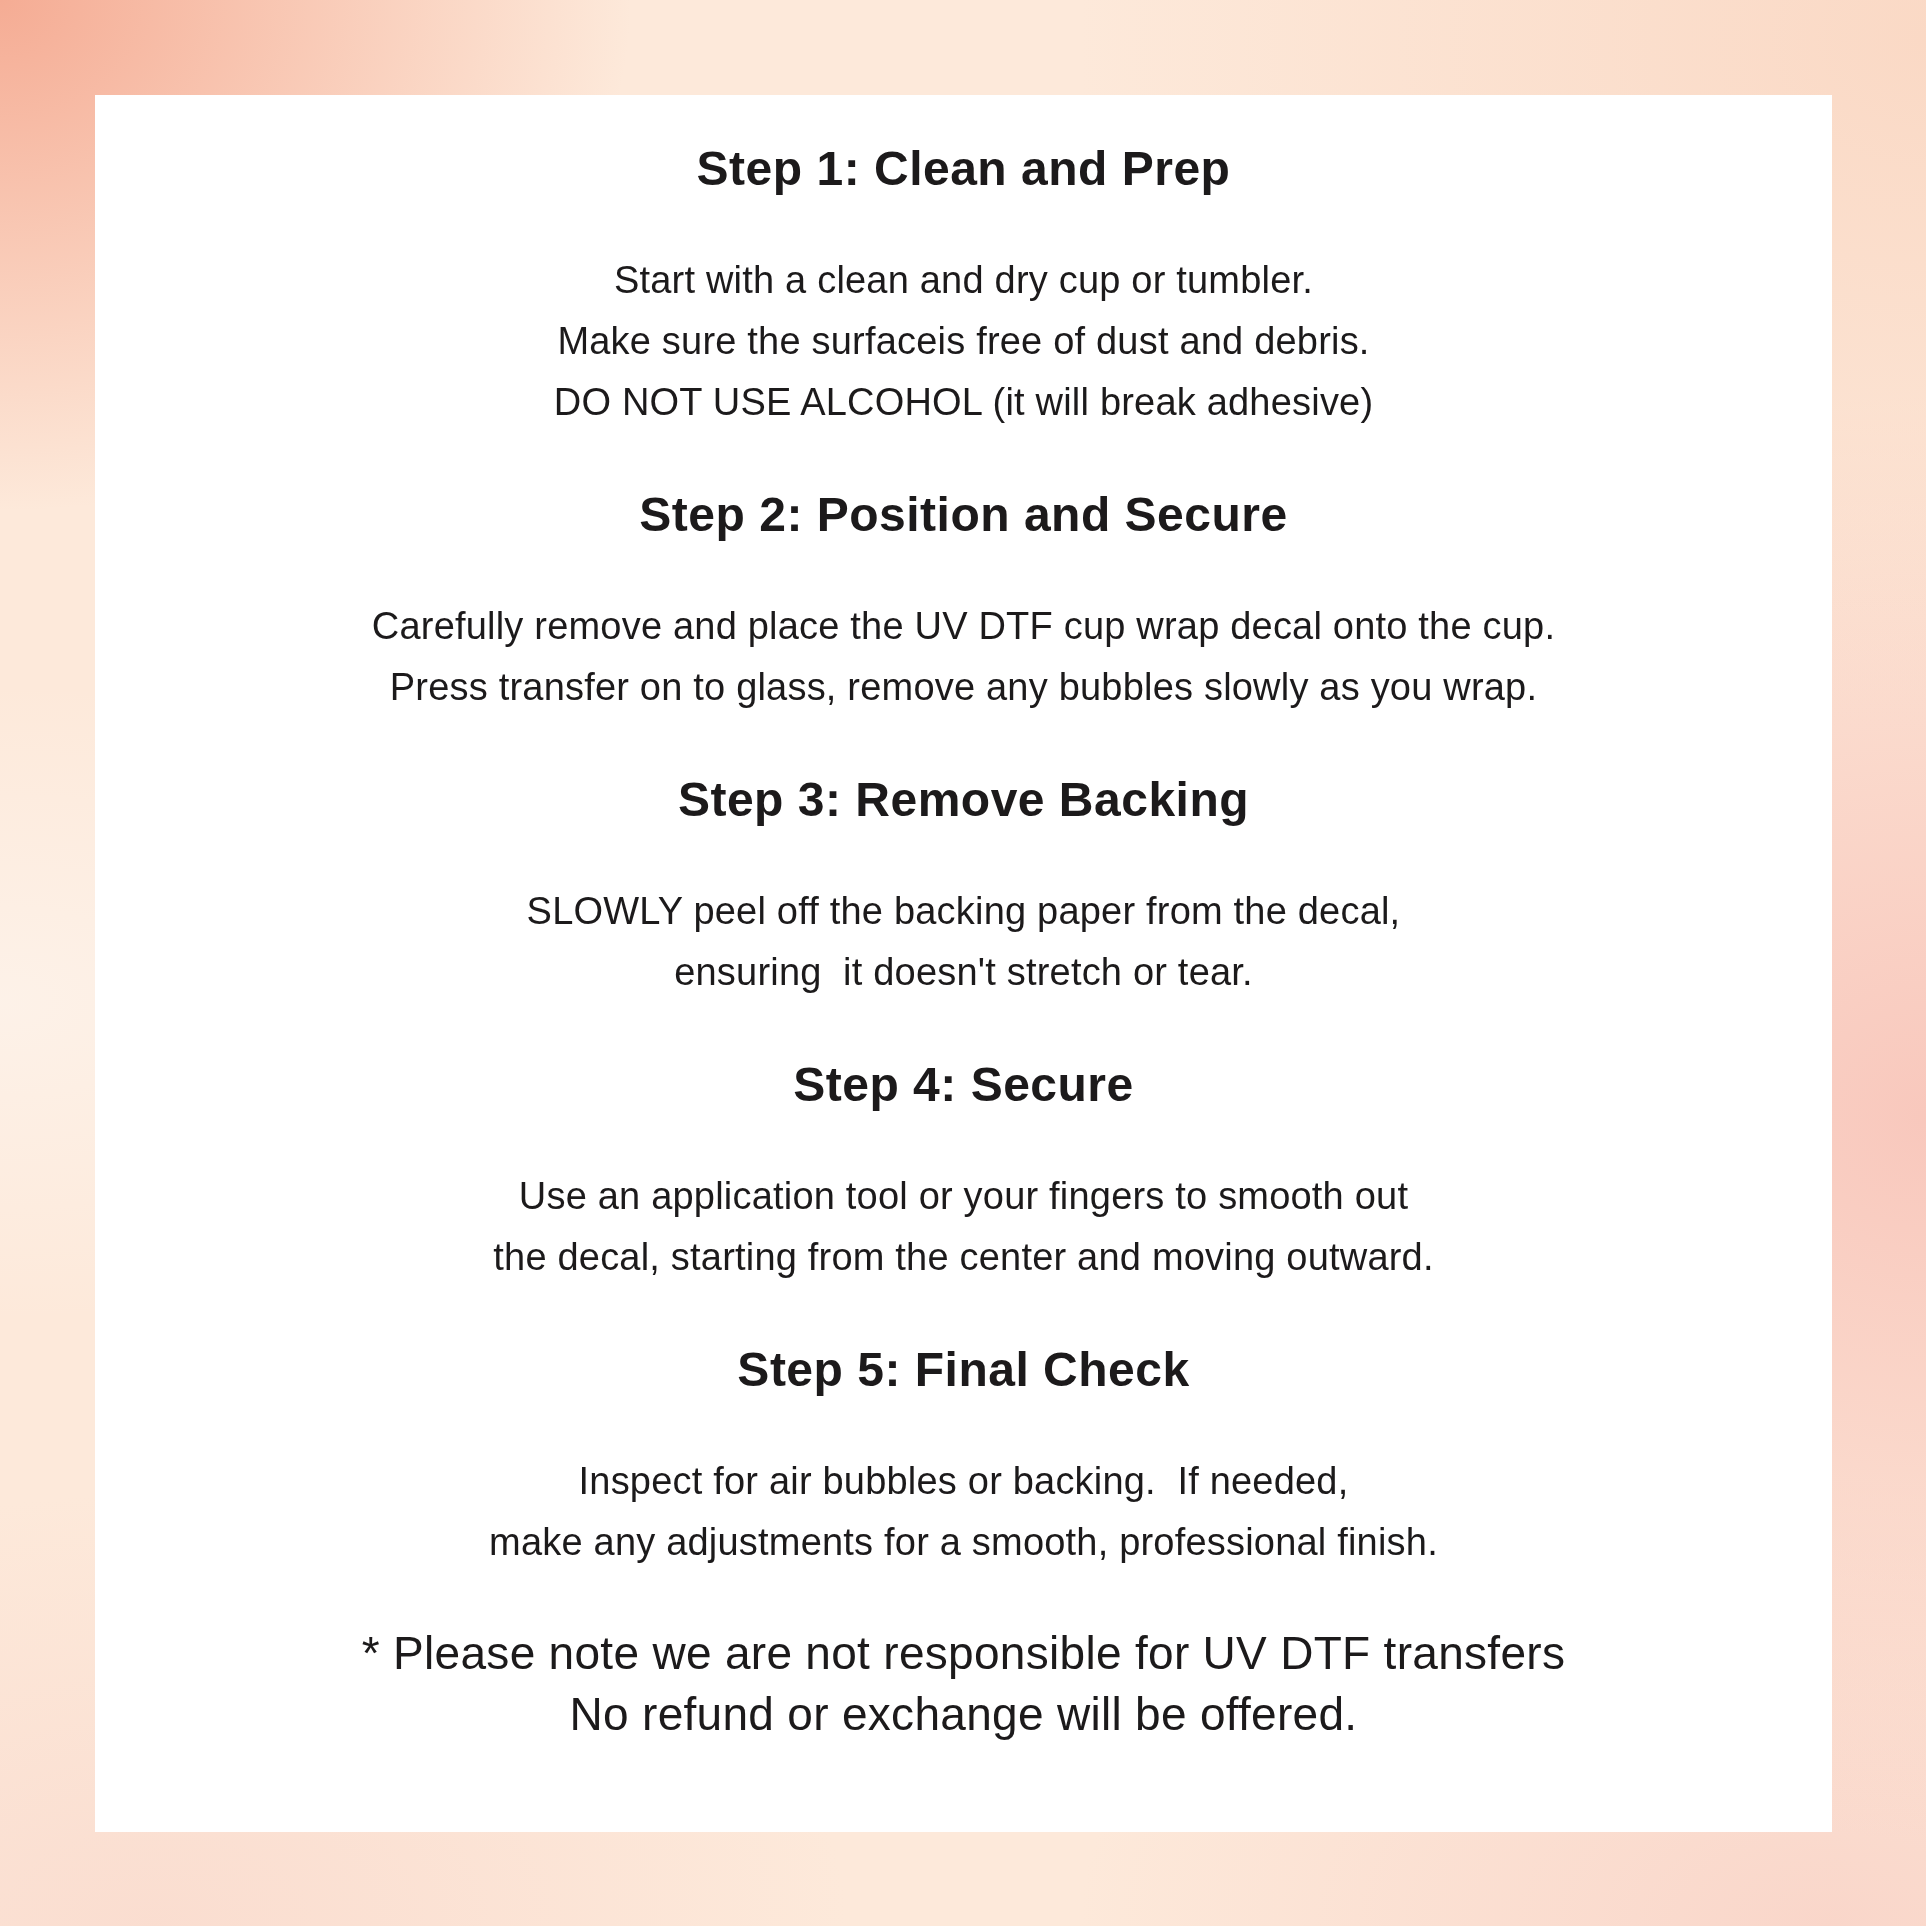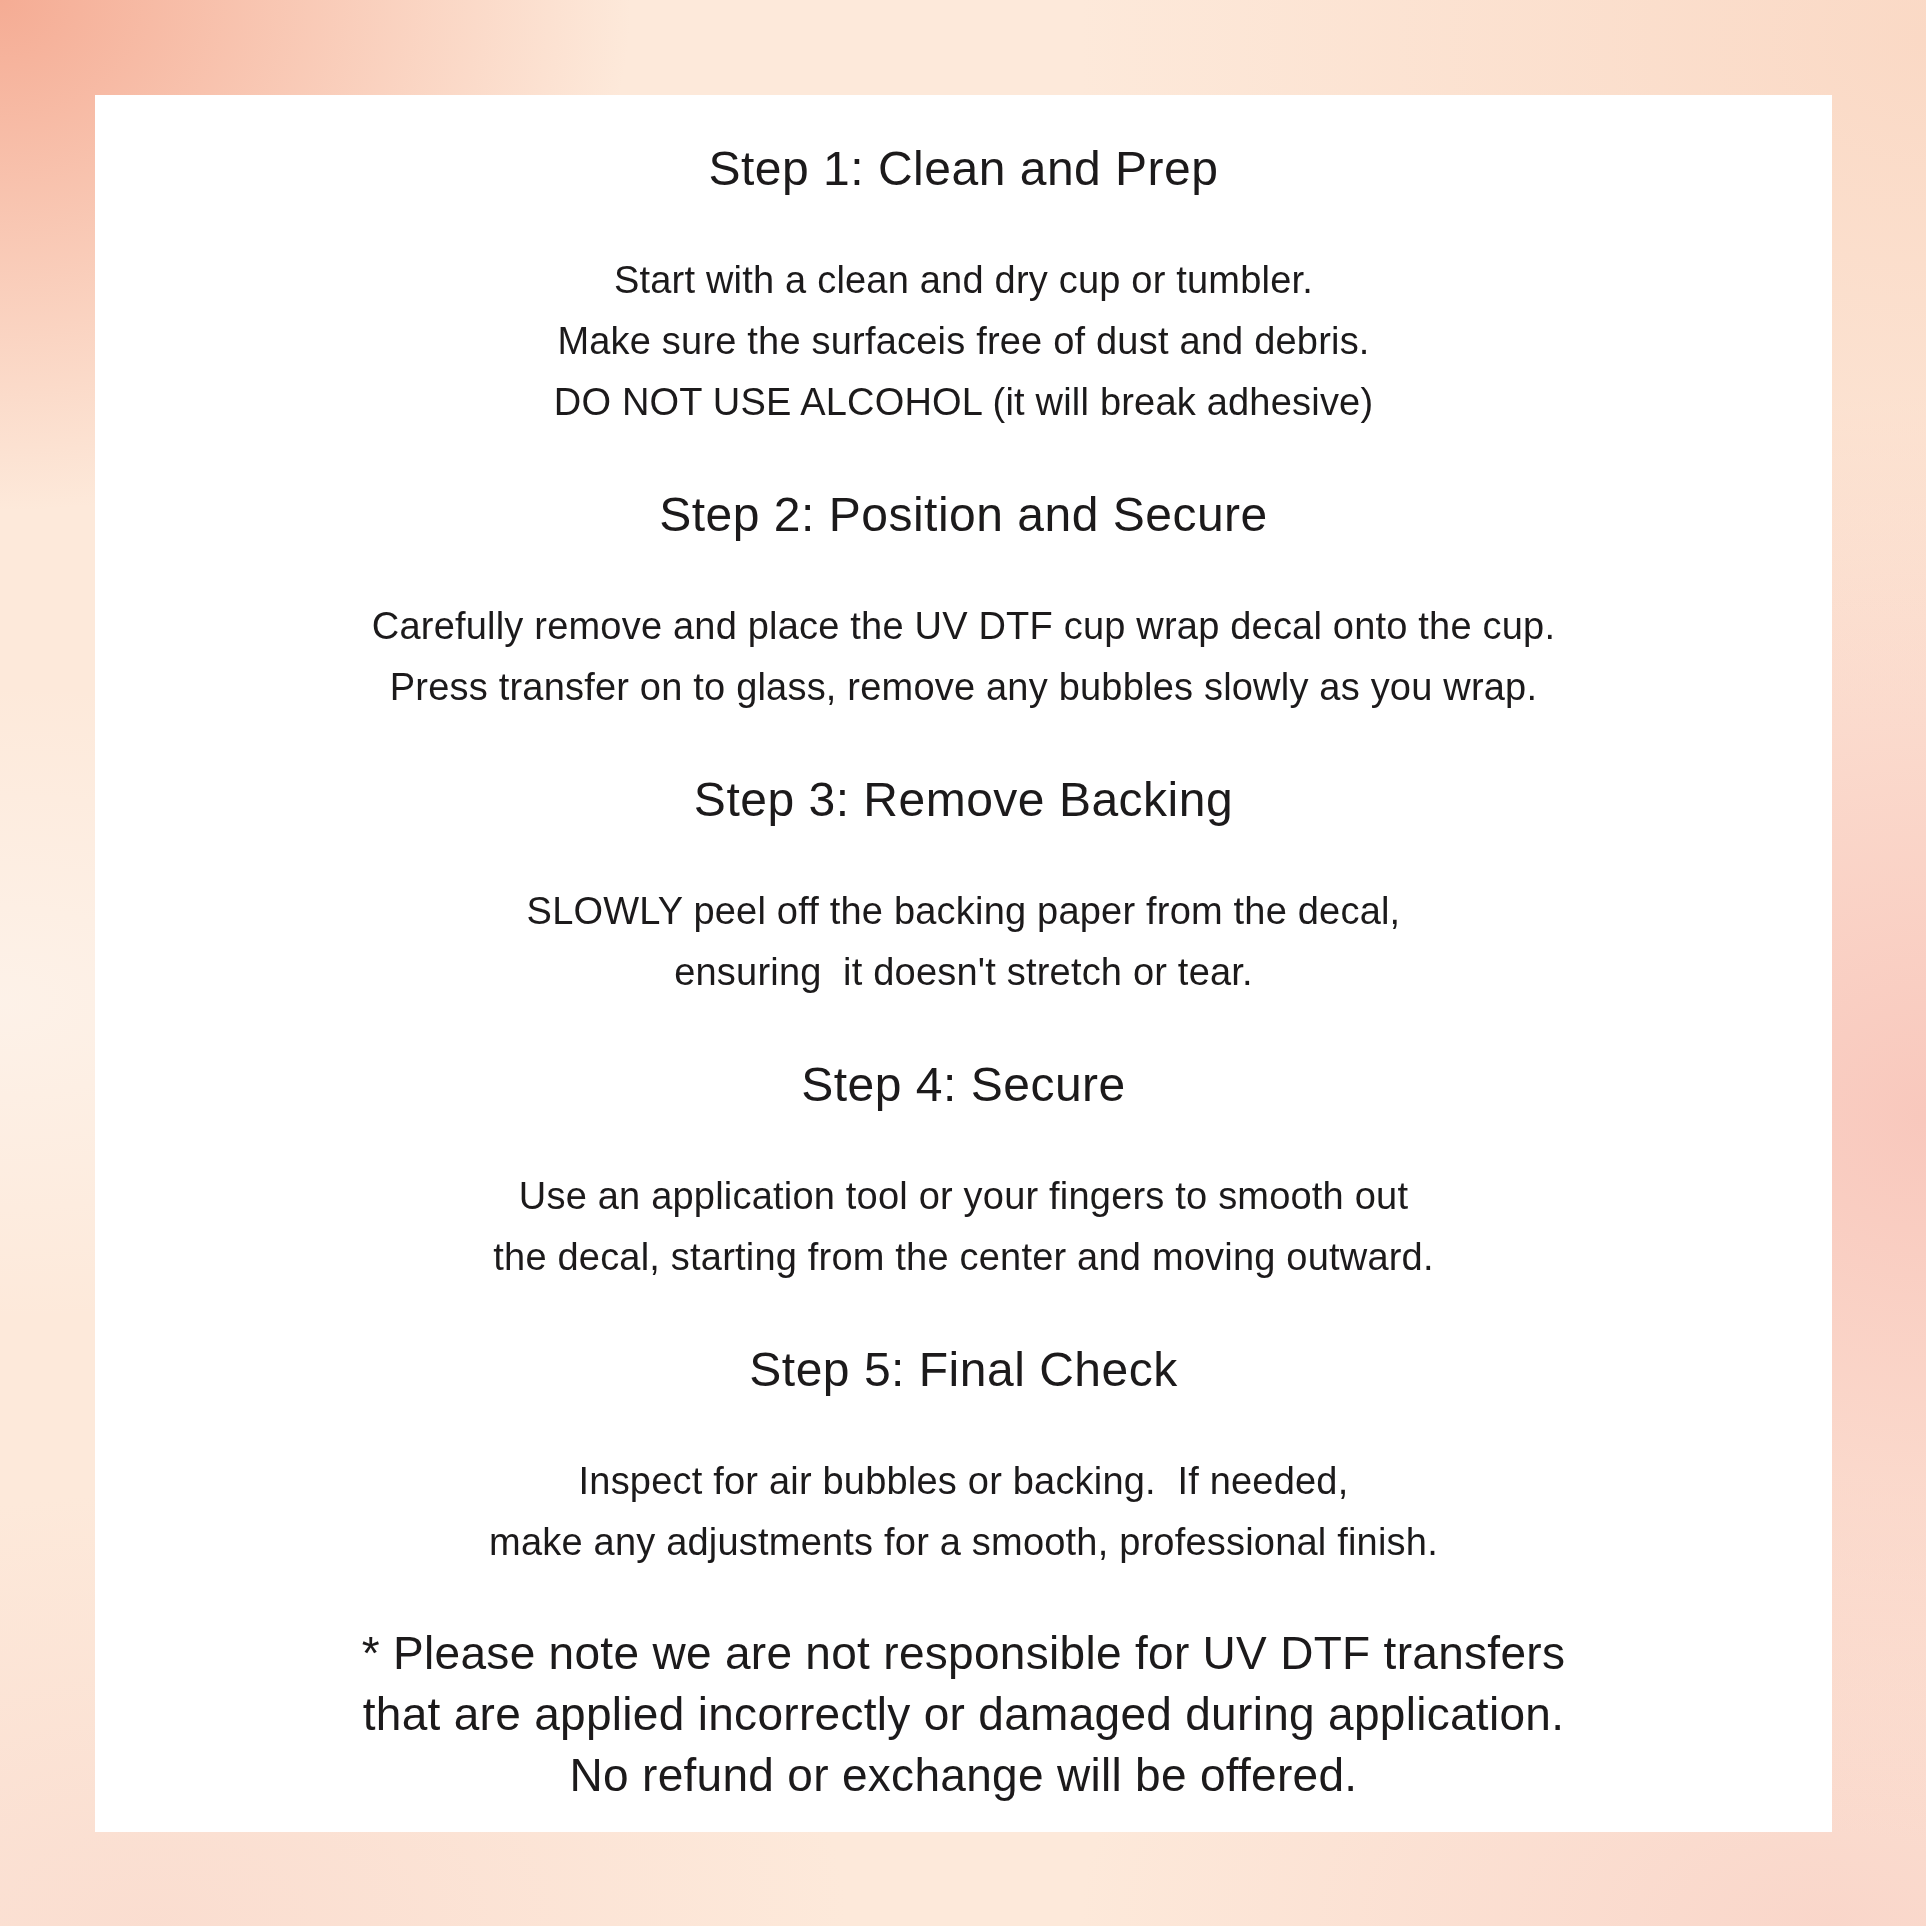--- a/index.html
+++ b/index.html
@@ -35,21 +35,21 @@
     width: 100%;
     height: 100%;
     padding: 42px 10px 0 10px;
     text-align: center;
     color: #1c1a1b;
   }
   .section { margin-bottom: 50px; }
   .heading {
     font-size: 48px;
     line-height: 63px;
-    font-weight: 400;
+    font-weight: 700;
     letter-spacing: 0.5px;
     margin-bottom: 50px;
     white-space: pre-wrap;
   }
   .line {
     font-size: 38px;
     line-height: 61px;
     font-weight: 400;
     letter-spacing: 0.2px;
     white-space: pre-wrap;
@@ -94,20 +94,19 @@
       </div>
 
       <div class="section">
         <div class="heading">Step 5: Final Check</div>
         <div class="line">Inspect for air bubbles or backing.  If needed,</div>
         <div class="line">make any adjustments for a smooth, professional finish.</div>
       </div>
 
       <div class="section disclaimer">
         <div class="line">* Please note we are not responsible for UV DTF transfers</div>
-        <div class="line">that are applied incorrectly or damaged during application.</div>
         <div class="line">No refund or exchange will be offered.</div>
       </div>
 
     </div>
   </div>
 </div>
 
 
 </body></html>

